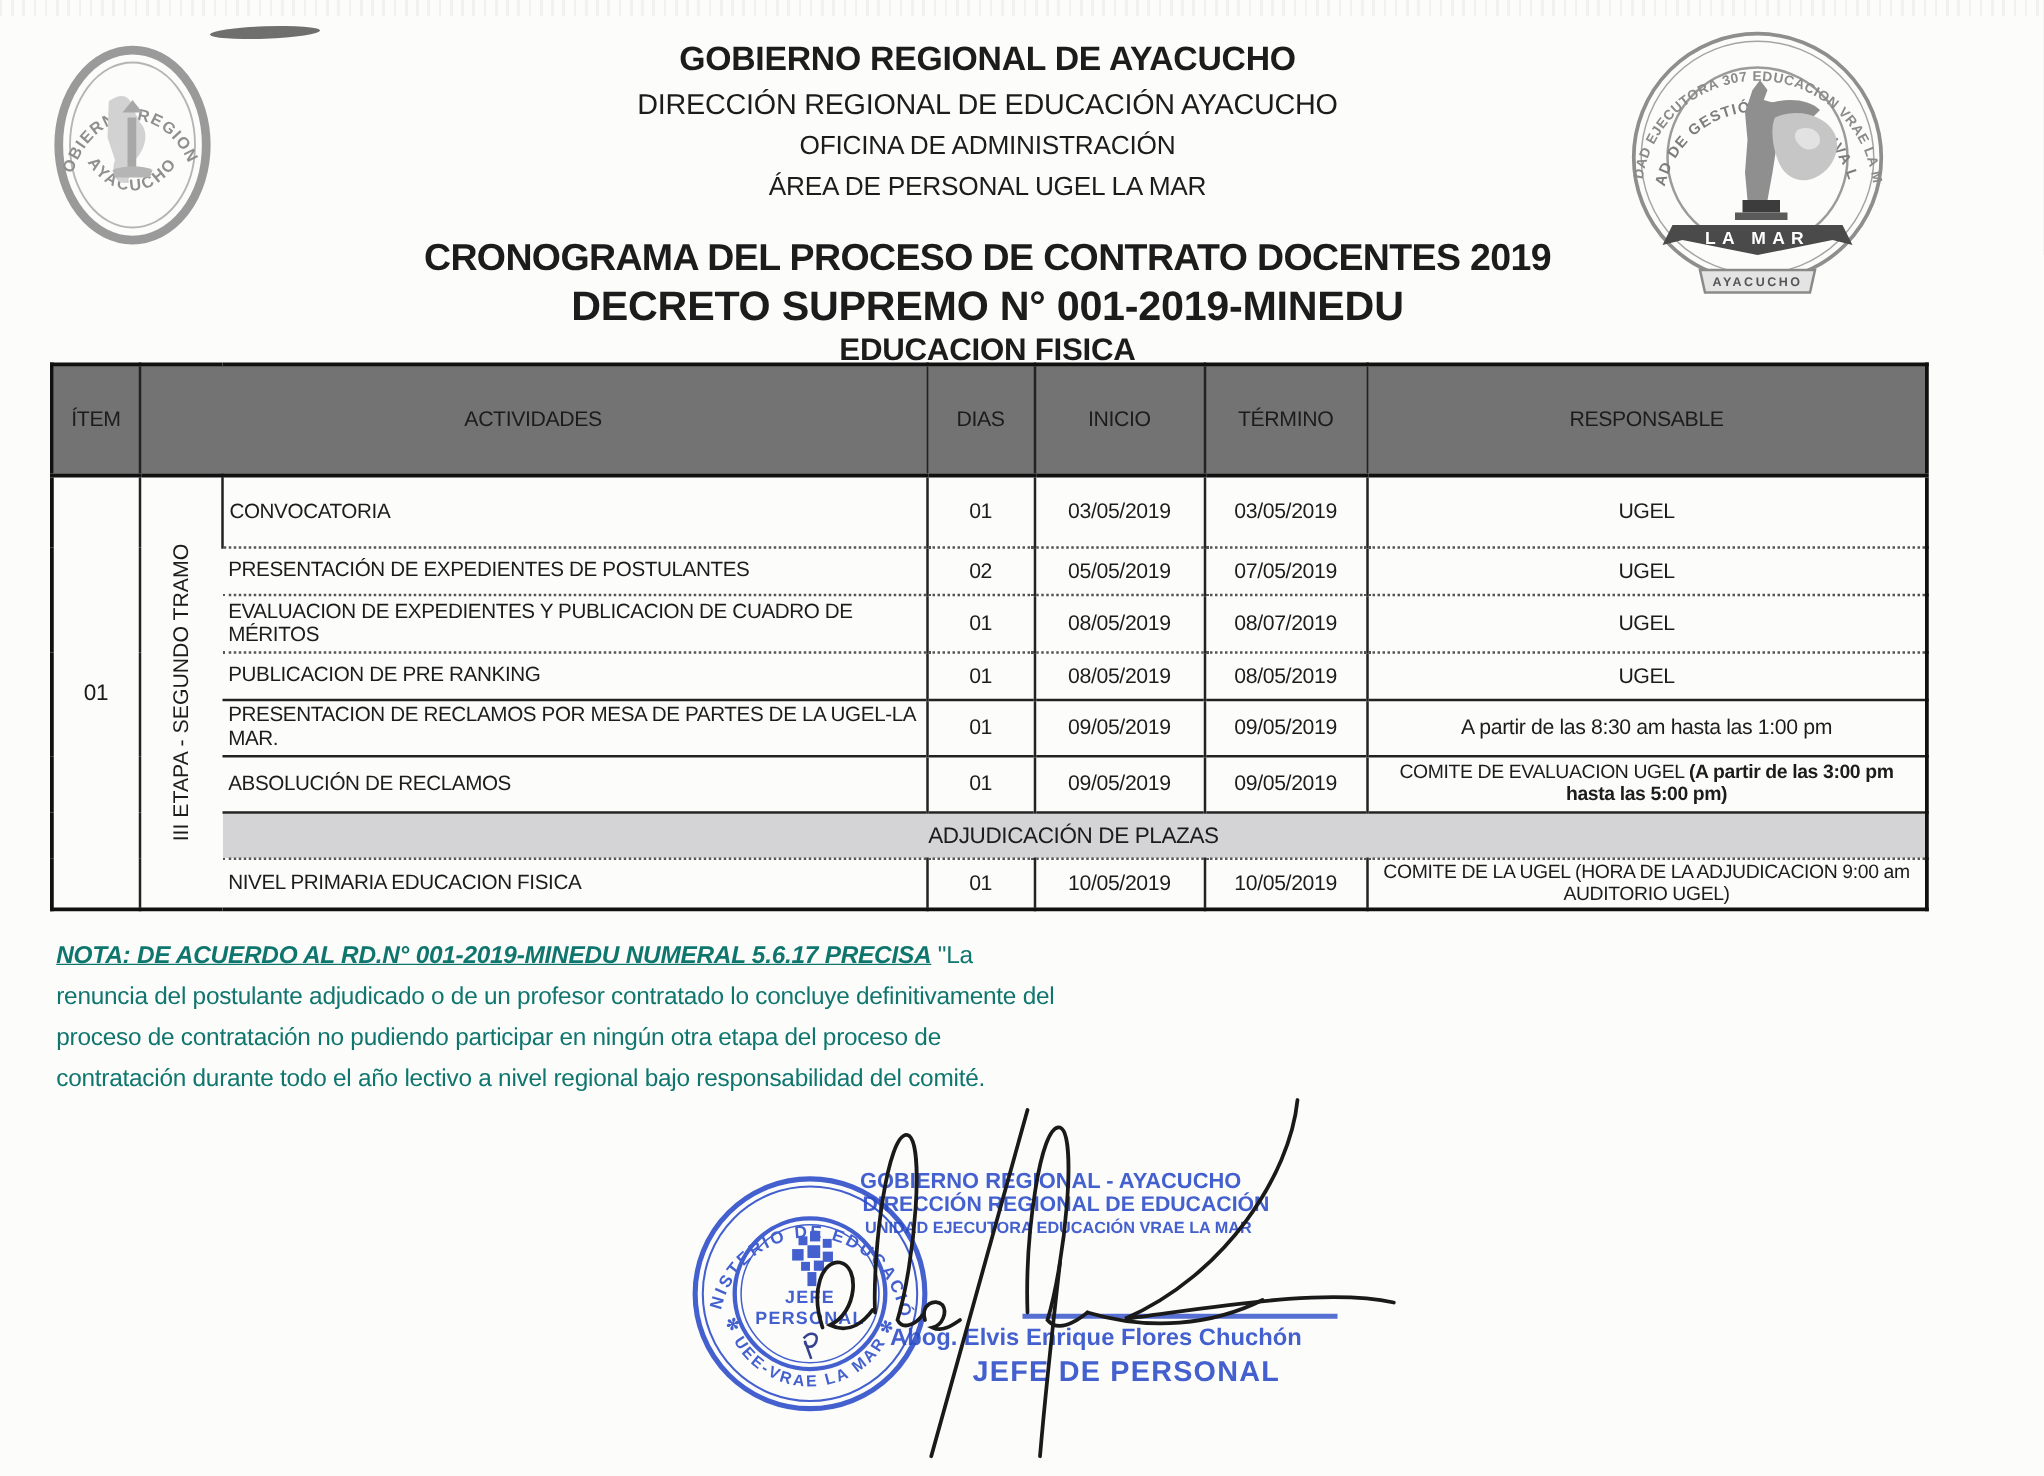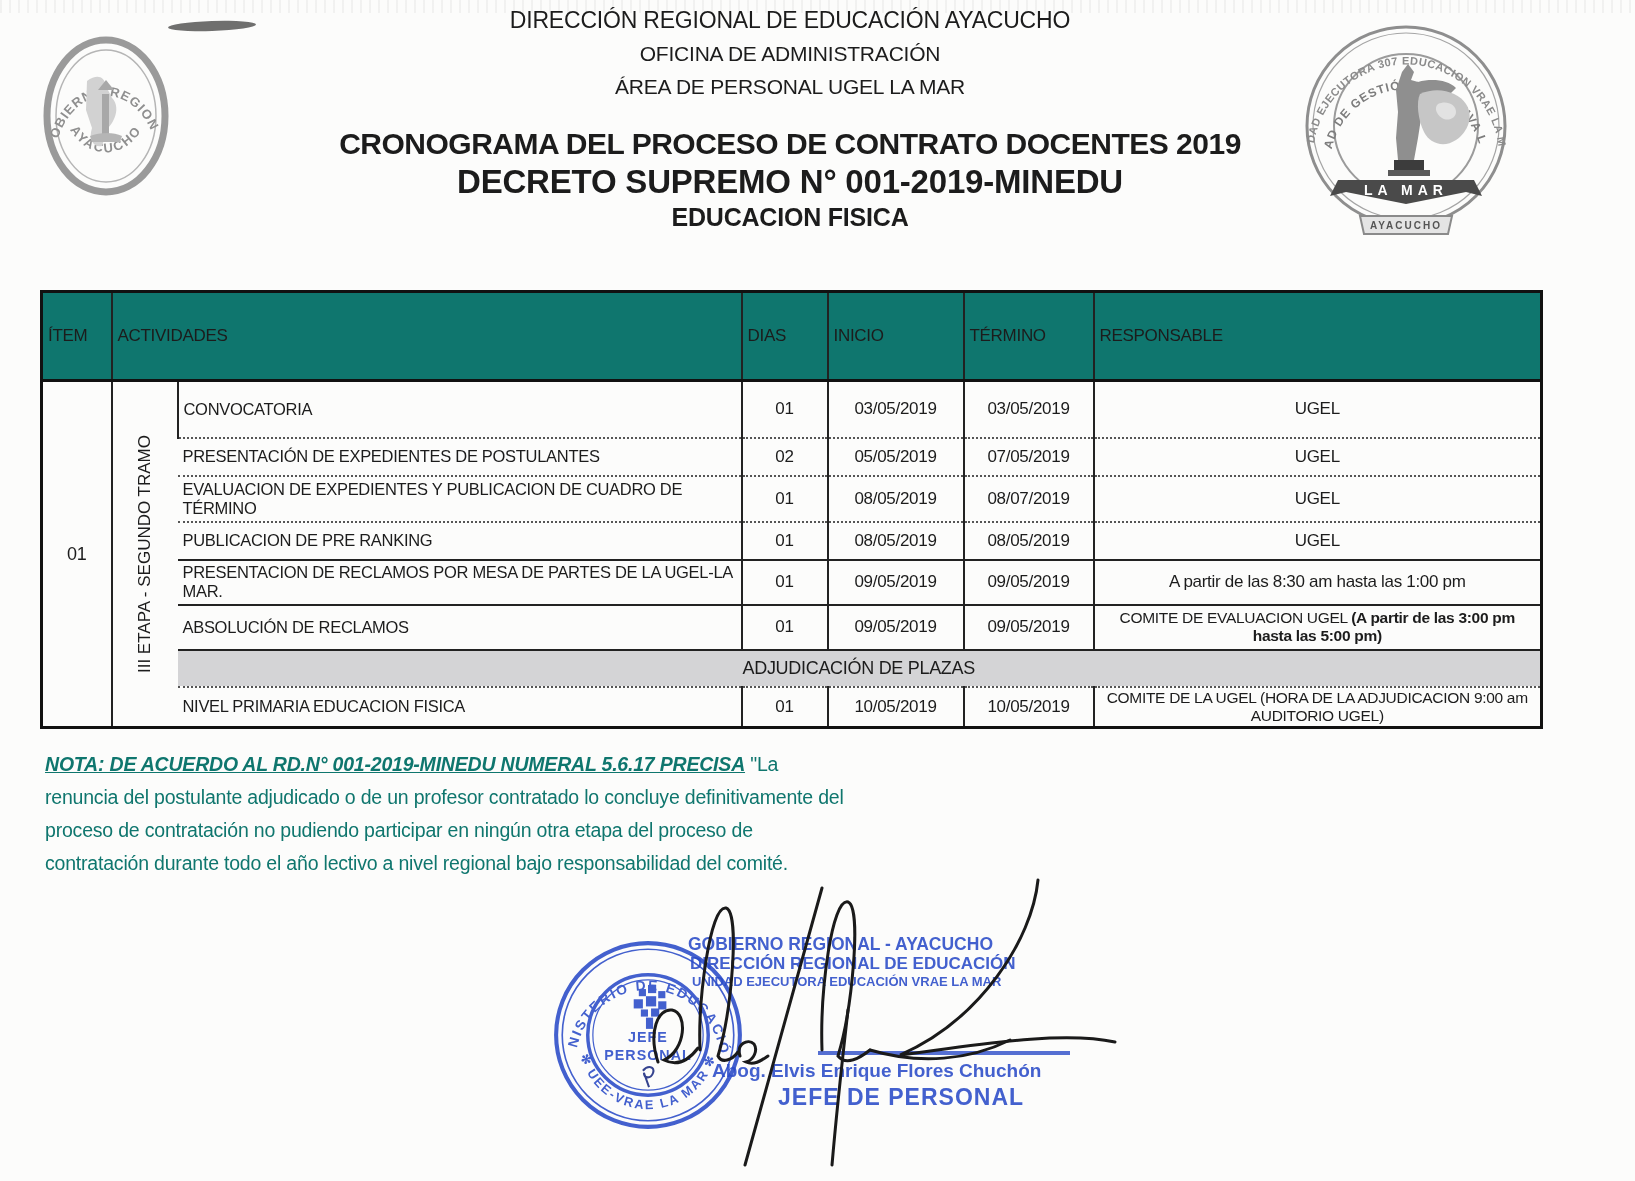--- a/index.html
+++ b/index.html
@@ -21,22 +21,22 @@
   .hdr .t1{margin-top:28px;font-size:30px;font-weight:bold;letter-spacing:-0.5px;}
   .hdr .t2{margin-top:2px;font-size:33px;font-weight:bold;}
   .hdr .t3{margin-top:2px;font-size:25px;font-weight:bold;}
   
   table.sched{position:absolute;left:40px;top:290px;width:1500px;border-collapse:collapse;
     table-layout:fixed;letter-spacing:-0.3px;}
   table.sched td,table.sched th{border-left:2px solid #222;padding:0 5px;vertical-align:middle;
     font-weight:normal;overflow:hidden;}
   table.sched tr>*:first-child{border-left:none;}
   table.sched{border:3px solid #111;}
-  tr.head>*{background:#0f766e;border-bottom:3px solid #111;font-weight:bold;font-size:17px;
-    text-align:left;height:86px;}
+  tr.head>*{background:#737373;border-bottom:3px solid #111;font-weight:bold;font-size:17px;
+    text-align:center;height:86px;}
   td.c{text-align:center;font-size:17px;}
   td.act{font-size:16.5px;line-height:19px;text-align:left;}
   td.resp-sm{font-size:15.5px;line-height:18px;text-align:center;}
   tr.r2>td{border-top:2px dotted #555;}
   tr.r3>td{border-top:2px dotted #555;}
   tr.r4>td{border-top:2px dotted #555;}
   tr.r5>td{border-top:2px solid #222;}
   tr.r6>td{border-top:2px solid #222;}
   tr.section>td{border-top:2px solid #222;background:#d4d4d6;text-align:center;font-size:18px;}
   tr.final>td{border-top:2px dotted #555;margin-top:22px;}
@@ -107,20 +107,21 @@
 
       <path d="M 40,160 L 176,160 L 184,176 L 168,172 L 108,184 L 48,172 L 32,176 Z" fill="#4a4a4a"></path>
       <text x="108" y="175" font-size="14" font-weight="bold" fill="#ffffff" text-anchor="middle" letter-spacing="5">LA MAR</text>
 
       <path d="M 62,196 L 154,196 L 150,214 L 66,214 Z" fill="#e4e4e4" stroke="#8a8a8a" stroke-width="2"></path>
       <text x="108" y="209" font-size="10" font-weight="bold" fill="#555" text-anchor="middle" letter-spacing="2">AYACUCHO</text>
     </svg>
   </div>
 
   <div class="abs hdr">
+    <div class="l1">GOBIERNO REGIONAL DE AYACUCHO</div>
     <div class="l2">DIRECCIÓN REGIONAL DE EDUCACIÓN AYACUCHO</div>
     <div class="l3">OFICINA DE ADMINISTRACIÓN</div>
     <div class="l4">ÁREA DE PERSONAL UGEL LA MAR</div>
     <div class="t1">CRONOGRAMA DEL PROCESO DE CONTRATO DOCENTES 2019</div>
     <div class="t2">DECRETO SUPREMO N° 001-2019-MINEDU</div>
     <div class="t3">EDUCACION FISICA</div>
   </div>
 
   <table class="sched">
     <colgroup>
@@ -153,21 +154,21 @@
       <td class="c">UGEL</td>
     </tr>
     <tr class="r2" style="height:38px;">
       <td class="act">PRESENTACIÓN DE EXPEDIENTES DE POSTULANTES</td>
       <td class="c">02</td>
       <td class="c">05/05/2019</td>
       <td class="c">07/05/2019</td>
       <td class="c">UGEL</td>
     </tr>
     <tr class="r3" style="height:46px;">
-      <td class="act">EVALUACION DE EXPEDIENTES Y PUBLICACION DE CUADRO DE TÉRMINO</td>
+      <td class="act">EVALUACION DE EXPEDIENTES Y PUBLICACION DE CUADRO DE MÉRITOS</td>
       <td class="c">01</td>
       <td class="c">08/05/2019</td>
       <td class="c">08/07/2019</td>
       <td class="c">UGEL</td>
     </tr>
     <tr class="r4" style="height:38px;">
       <td class="act">PUBLICACION DE PRE RANKING</td>
       <td class="c">01</td>
       <td class="c">08/05/2019</td>
       <td class="c">08/05/2019</td>

